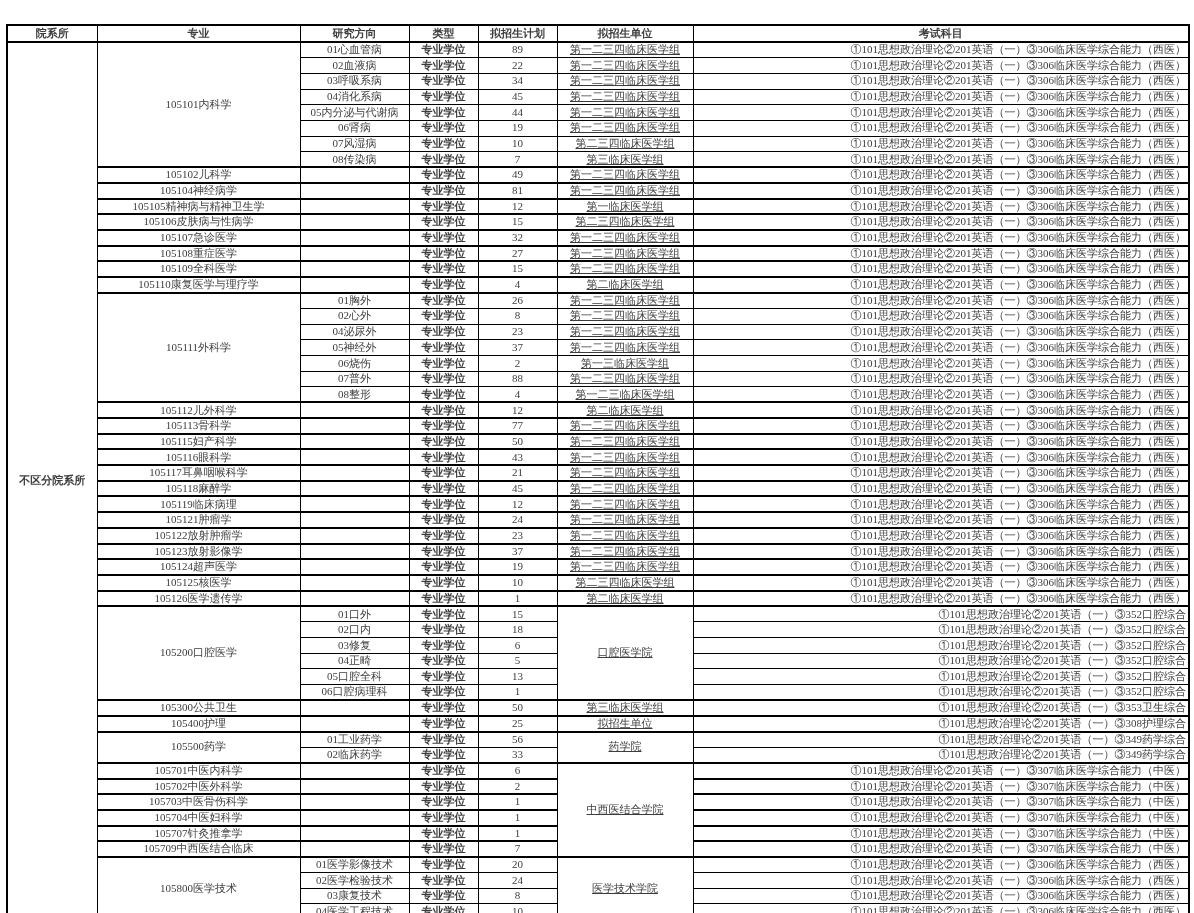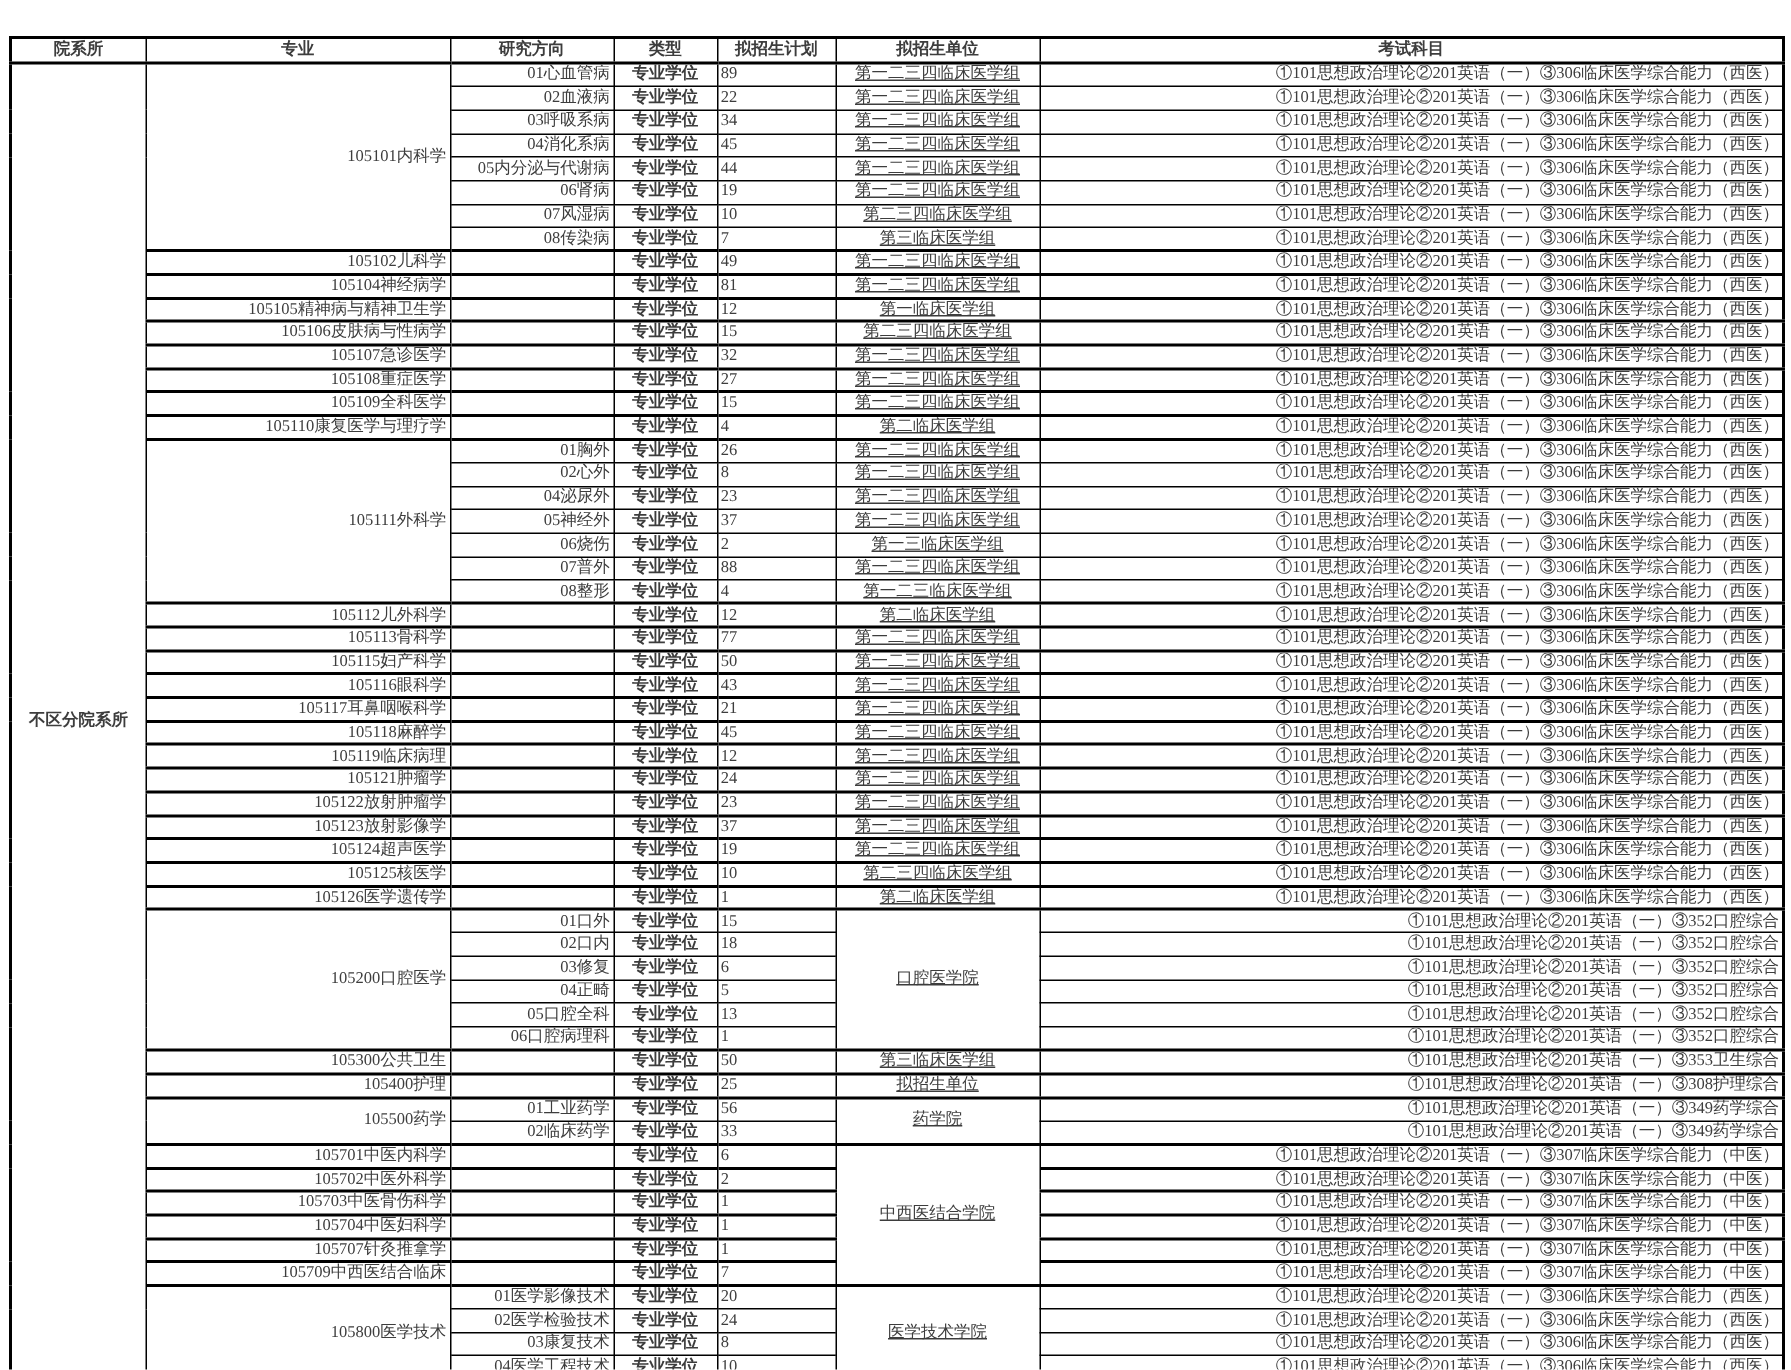--- a/index.html
+++ b/index.html
@@ -35,24 +35,24 @@
     background: #fff;
   }
   tbody tr { height: 15.68px; }
   tr.gs td { border-top: 2px solid #000; }
 
   td.dept {
     vertical-align: top; text-align: center;
     font-weight: bold; color: #000; font-size: 12px;
     padding-top: 20px;
   }
-  td.major { text-align: right; }
-  td.dir   { text-align: right; }
+  td.major { text-align: center; }
+  td.dir   { text-align: center; }
   td.type  { text-align: center; font-weight: bold; }
-  td.plan  { font-size: 11.5px; }
+  td.plan  { text-align: center; font-size: 11.5px; }
   td.unit  { text-align: center; text-decoration: underline; }
   td.exam  { text-align: right; padding-left: 3px; }
 
   .page-bottom-line {
     position: absolute; left: 0; top: 906px;
     width: 1194px; height: 1px; background: #c0c0c0;
   }
 </style>
 </head>
 <body>

